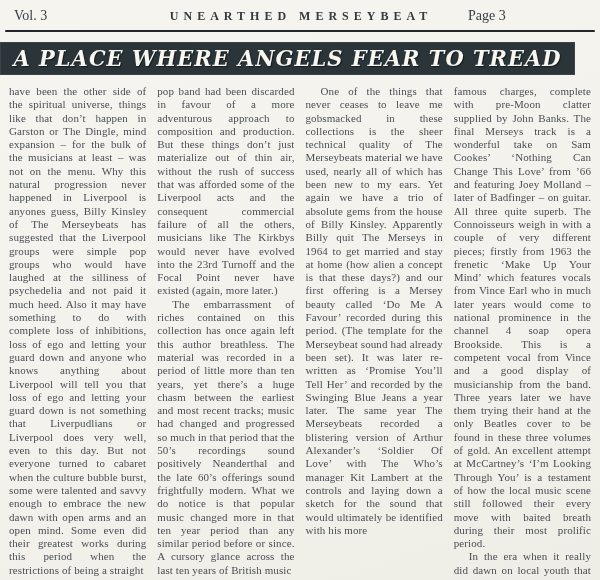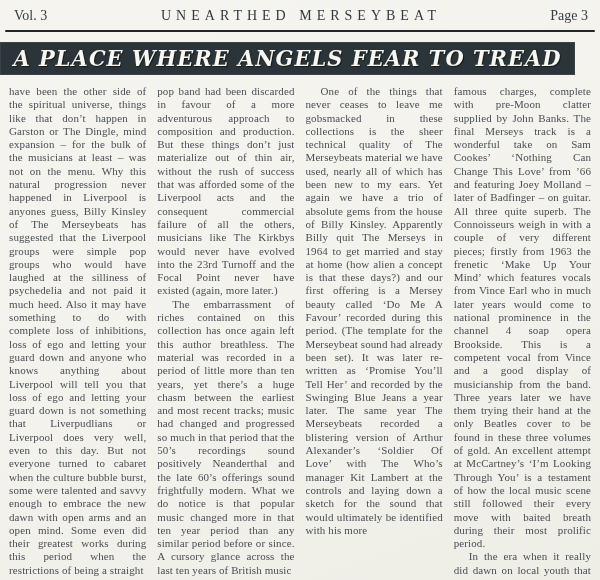--- a/index.html
+++ b/index.html
@@ -22,28 +22,29 @@
   }
   .masthead{
     display:flex;
     align-items:baseline;
     justify-content:space-between;
     padding:8px 12px 3px 14px;
     font-size:14px;
     color:#383d44;
   }
   .masthead .vol,.masthead .pg{width:120px;}
-  .masthead .pg{text-align:right;}
+  .masthead .pg{}
   .masthead .title{
     flex:1;
     text-align:center;
     letter-spacing:5px;
-    font-size:14px;
+    font-size:12px;
     color:#34393f;
     white-space:nowrap;
+    font-weight:bold;
   }
   .rule{
     height:2px;
     background:var(--rule);
     margin:3px 5px 0 5px;
     border-radius:1px;
   }
   .banner{
     margin:10px 25px 8px 0;
     height:33px;

